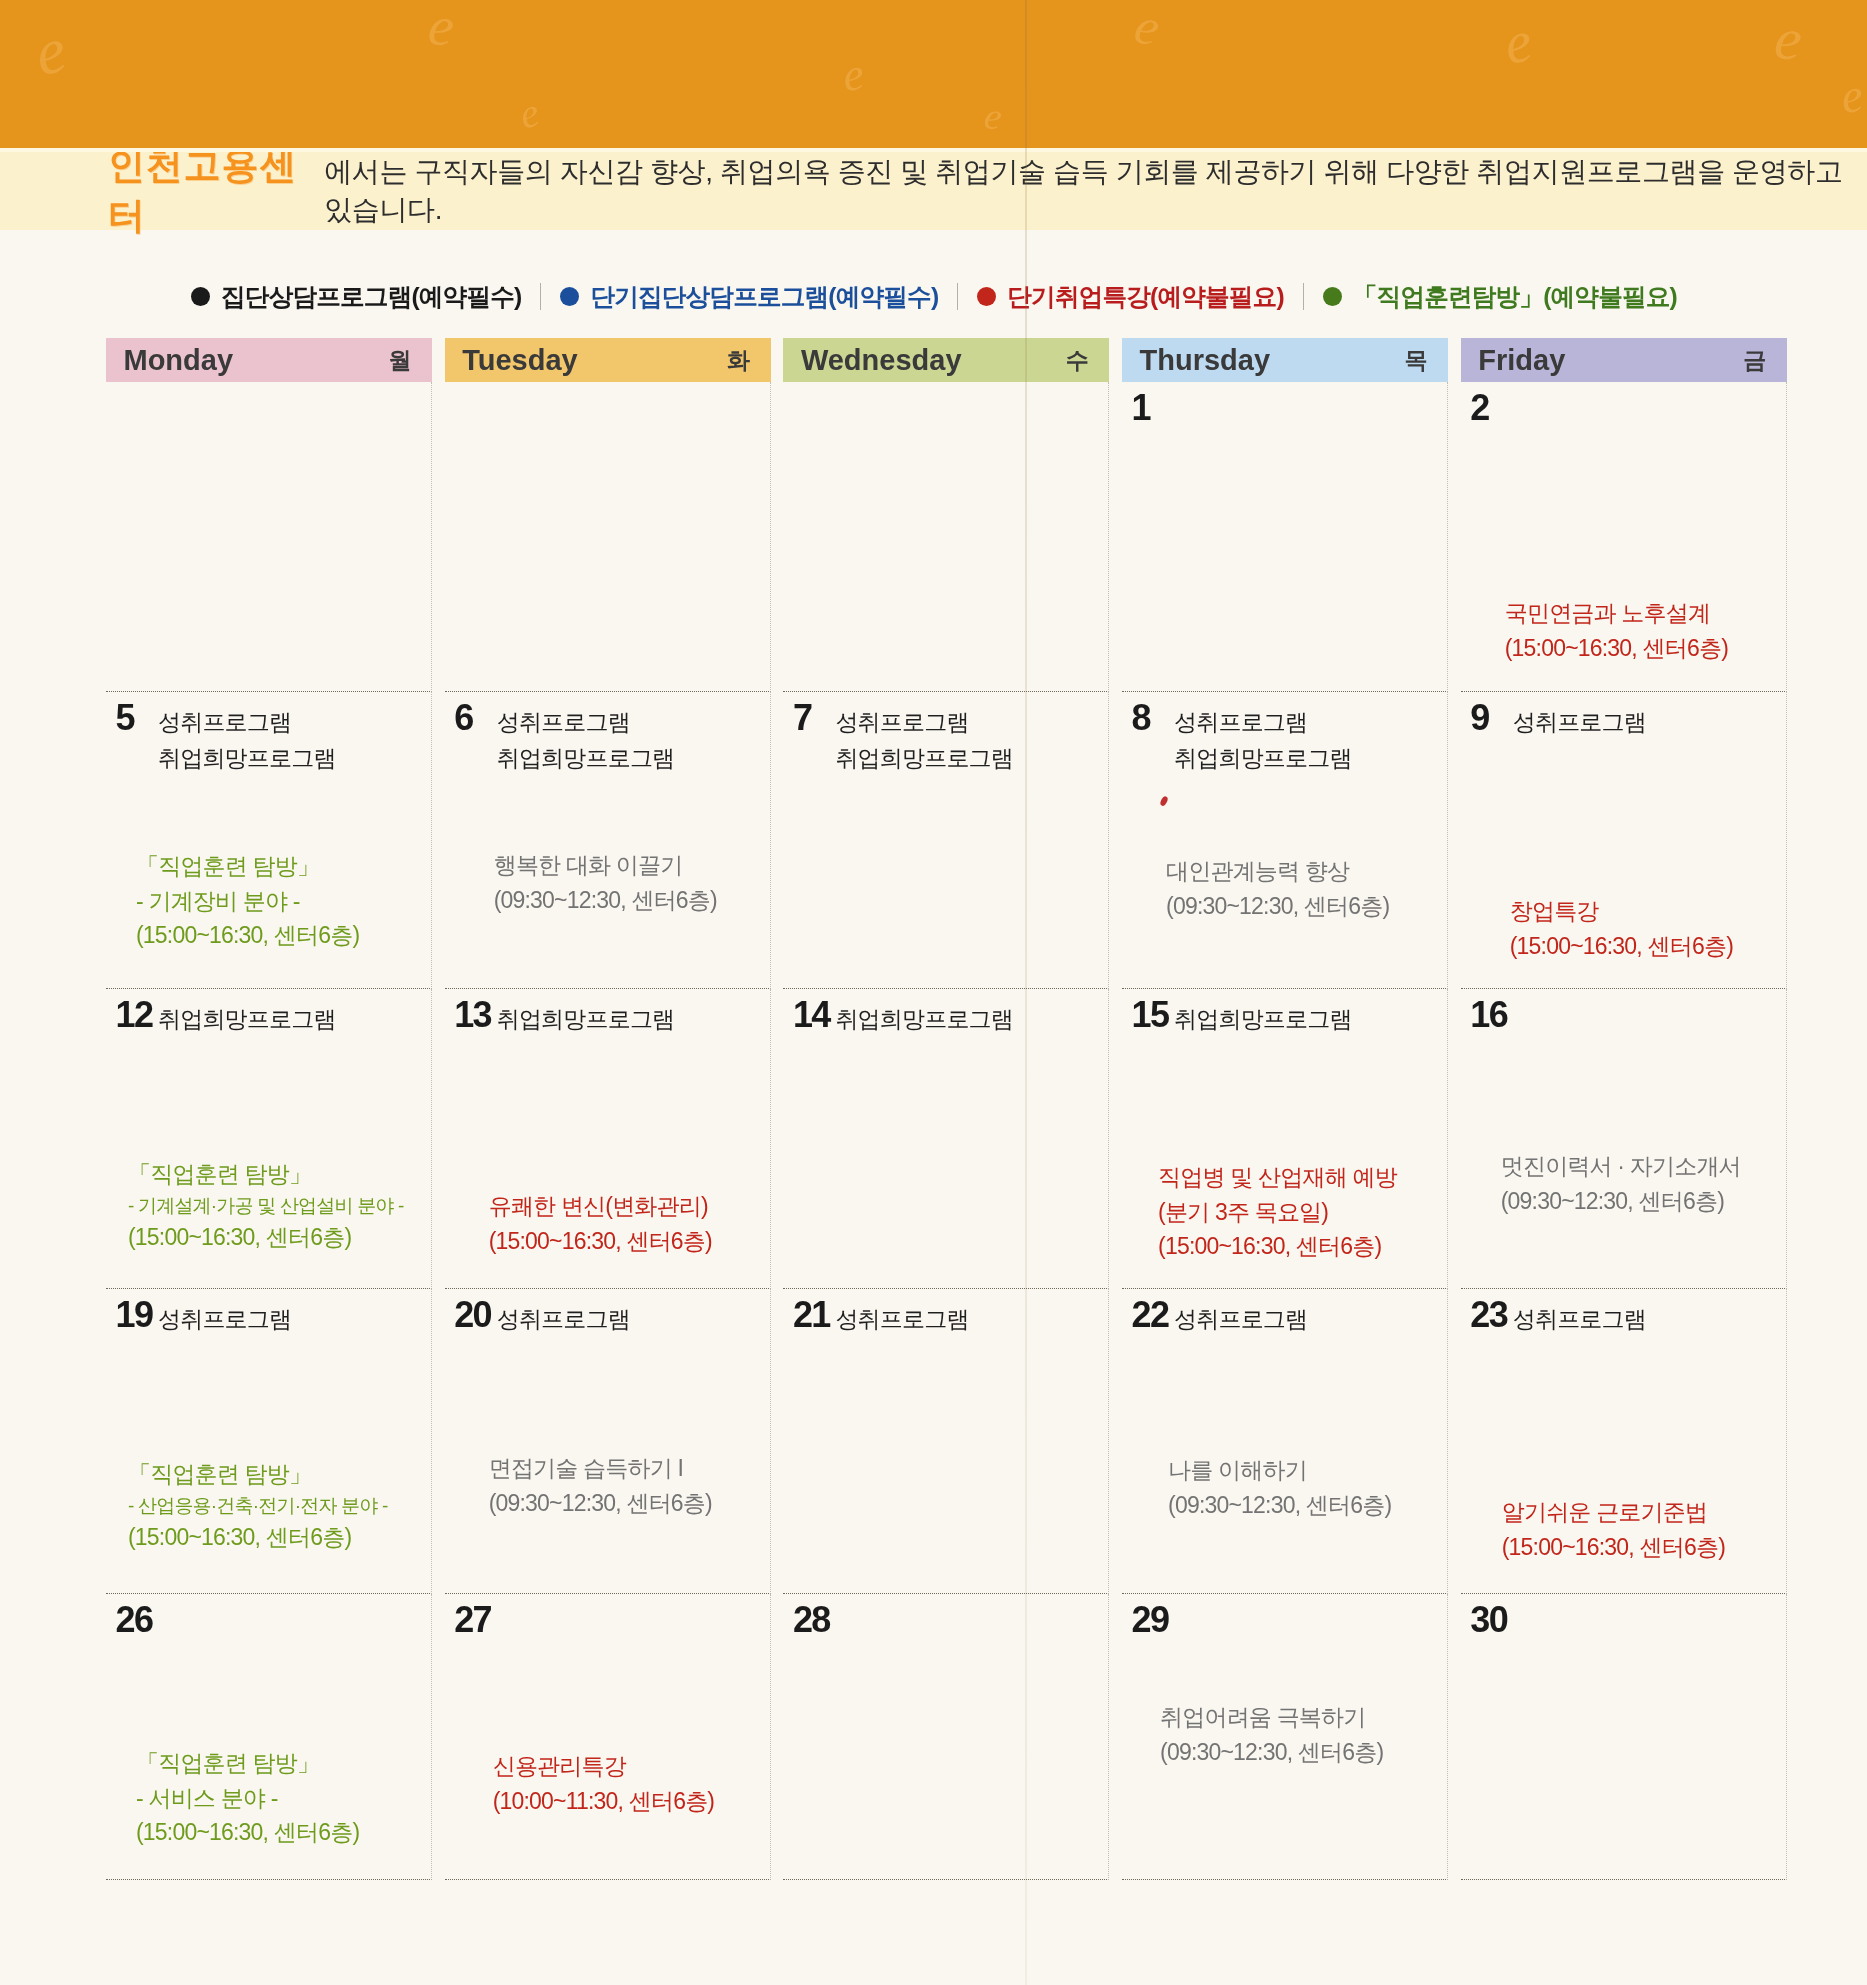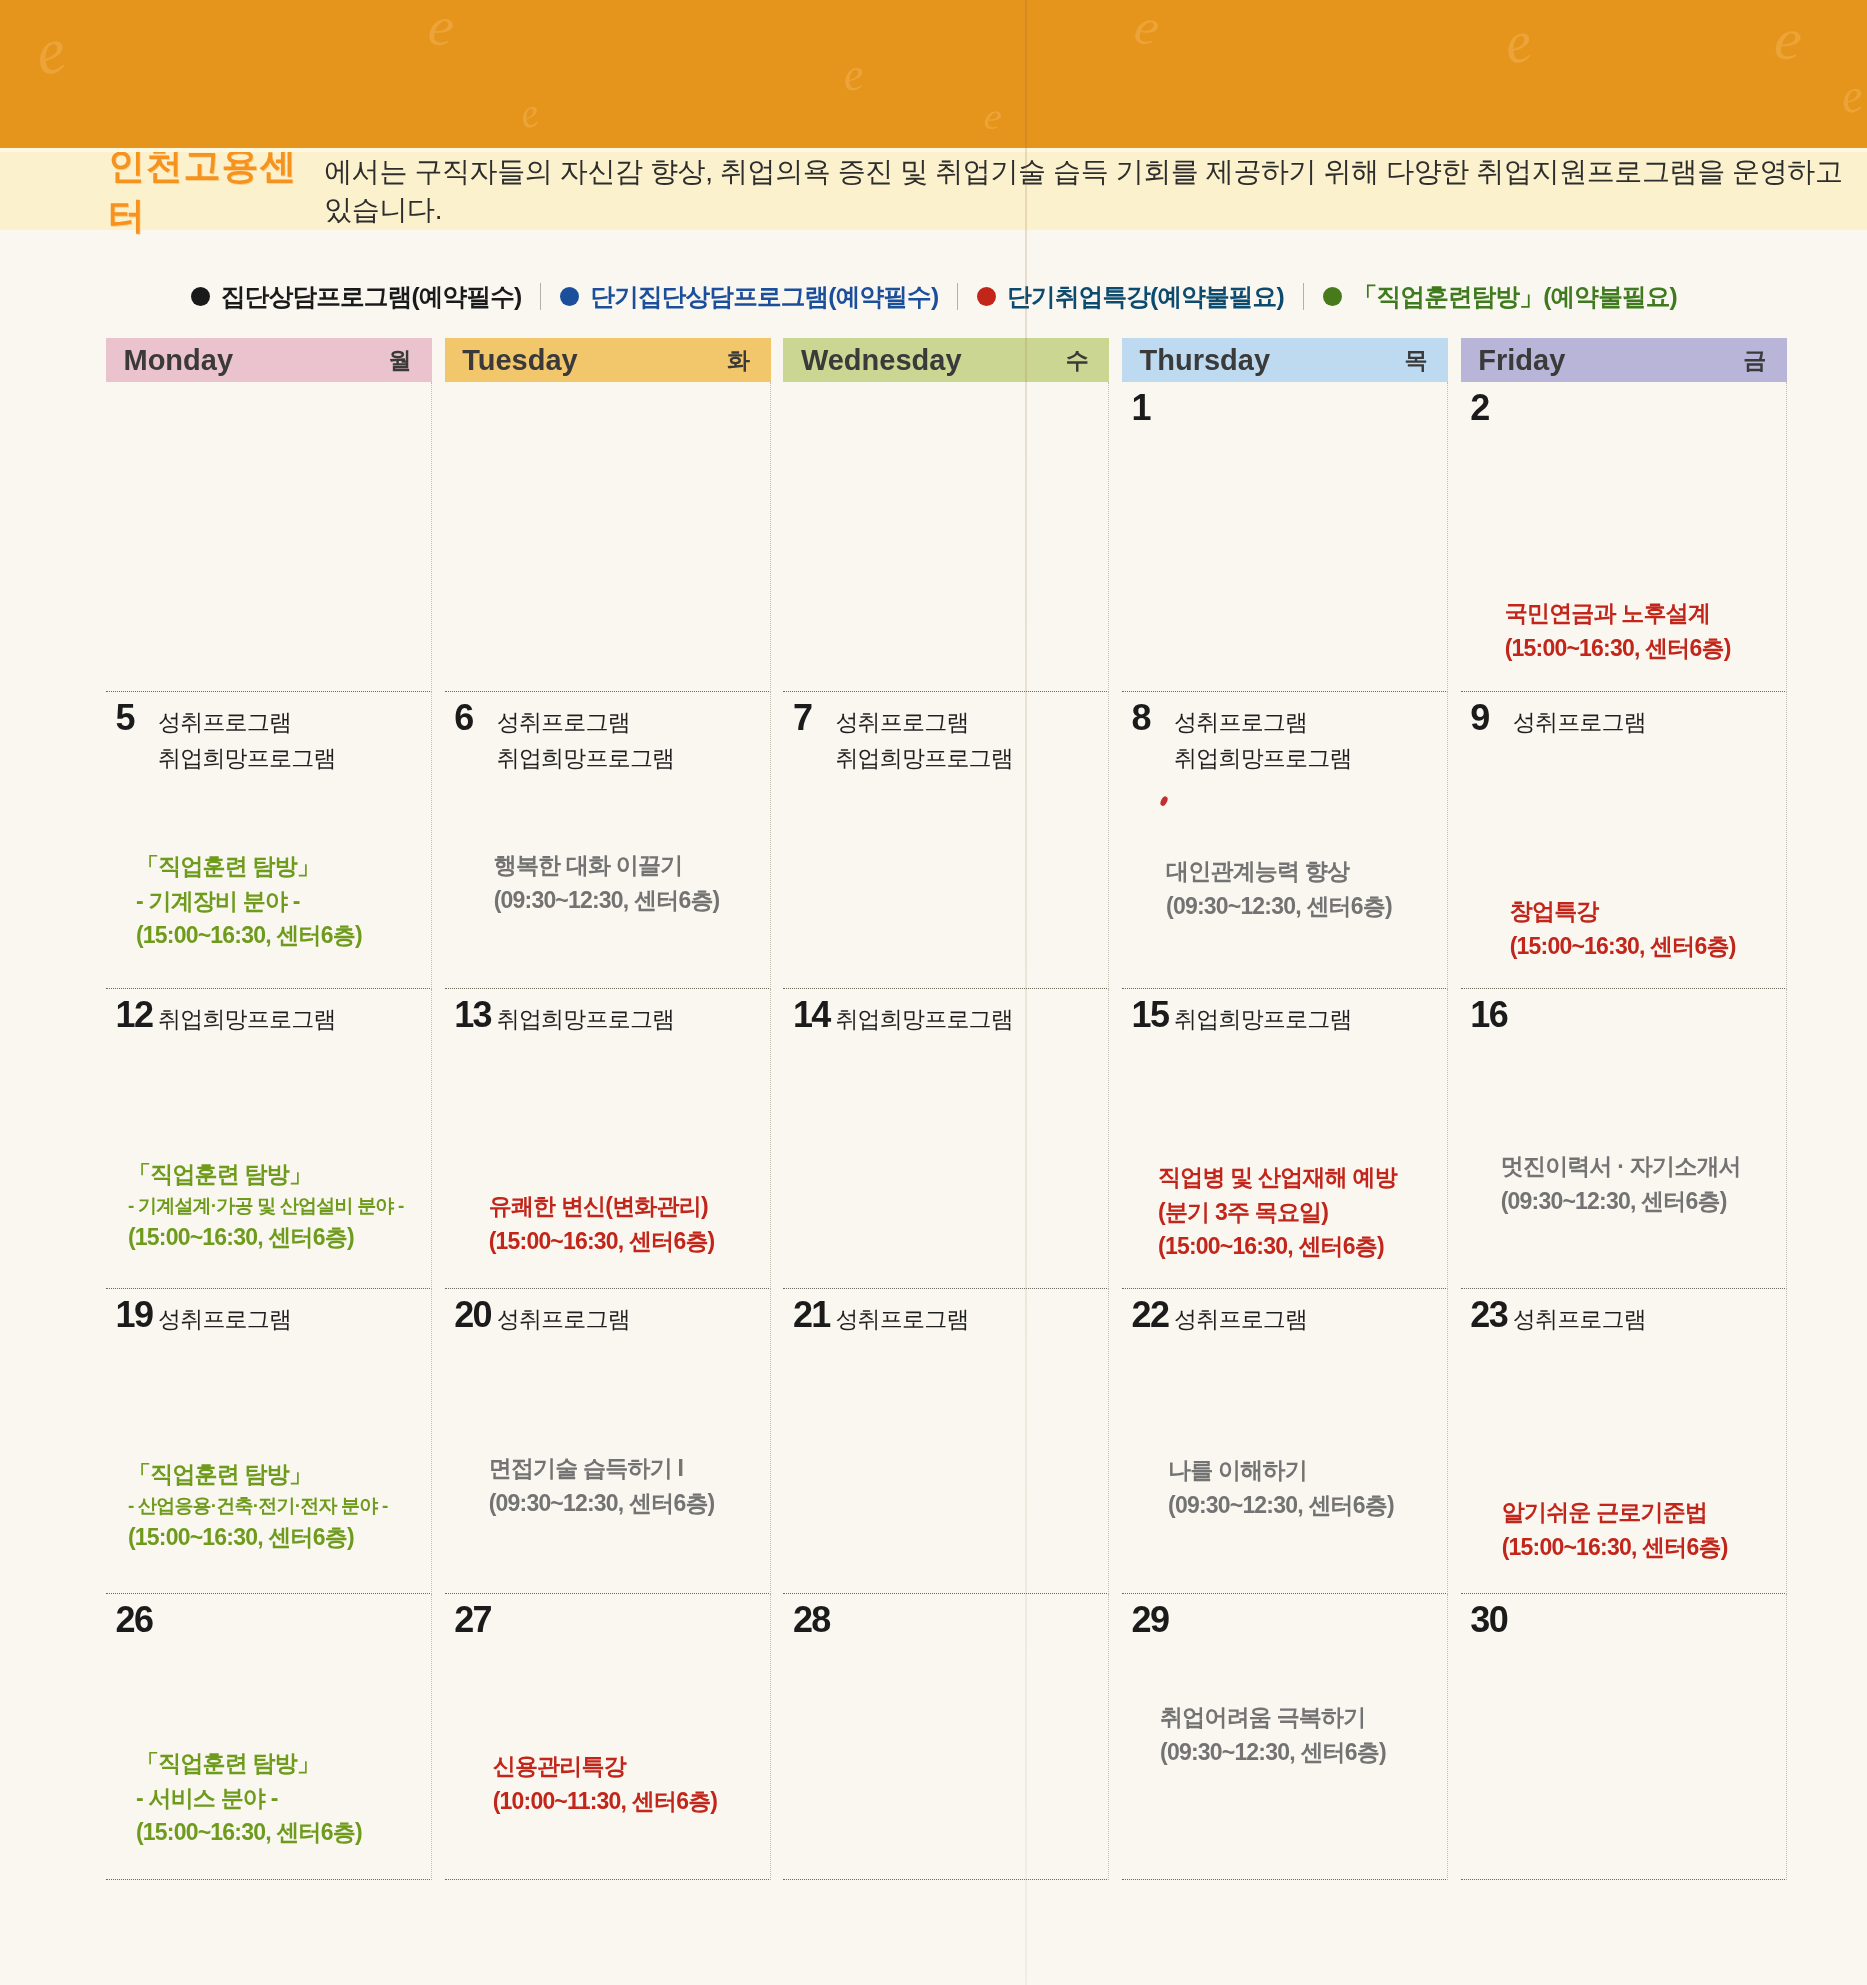--- a/index.html
+++ b/index.html
@@ -43,21 +43,21 @@
   }
   .legend-item{display:flex;align-items:center;gap:11px;}
   .dot{width:19px;height:19px;border-radius:50%;display:inline-block;}
   .dot-black{background:#1a1a1a;}
   .dot-blue{background:#1c4f9b;}
   .dot-red{background:#c2251a;}
   .dot-green{background:#467a1b;}
   .legend-label{font-size:24.6px;font-weight:bold;letter-spacing:-0.8px;}
   .lg-black{color:#1a1a1a;}
   .lg-blue{color:#1c4f9b;}
-  .lg-red{color:#0c4a6e;}
+  .lg-red{color:#b91c1c;}
   .lg-green{color:#3f7a1e;}
   .lsep{width:0;height:27px;border-left:1.6px solid #b4b0a6;}
   
   .calendar{
     margin:23px 0 0 106px;width:1679px;
     display:grid;grid-template-columns:repeat(5,326px);
     grid-template-rows:44px 310px 297px 300px 305px 286px;
     column-gap:12.7px;
   }
   .dayhead{
@@ -77,21 +77,21 @@
   }
   .daynum{
     position:absolute;top:4.8px;left:9.5px;font-size:36px;font-weight:bold;
     color:#1b1b1b;letter-spacing:-1.6px;
   }
   .programs{
     position:absolute;top:13px;left:52px;font-size:23px;line-height:1.55;
     color:#1f1f1f;white-space:pre-line;letter-spacing:-0.8px;
   }
   .event{
-    position:absolute;font-size:23px;line-height:1.5;letter-spacing:-0.8px;font-weight:bold;
+    position:absolute;font-size:23px;line-height:1.5;letter-spacing:-0.8px;
   }
   .event .ln{white-space:nowrap;}
   .event .ln.sm{font-size:19px;}
   .ev-red{color:#c2251a;}
   .ev-blue{color:#737373;margin-top:27px;}
   .ev-green{color:#6f9b1d;}
   
   .fold{
     position:absolute;left:1025px;top:0;width:2.4px;height:1985px;
     background:linear-gradient(to bottom,rgba(140,110,60,.20),rgba(140,110,60,.07));

